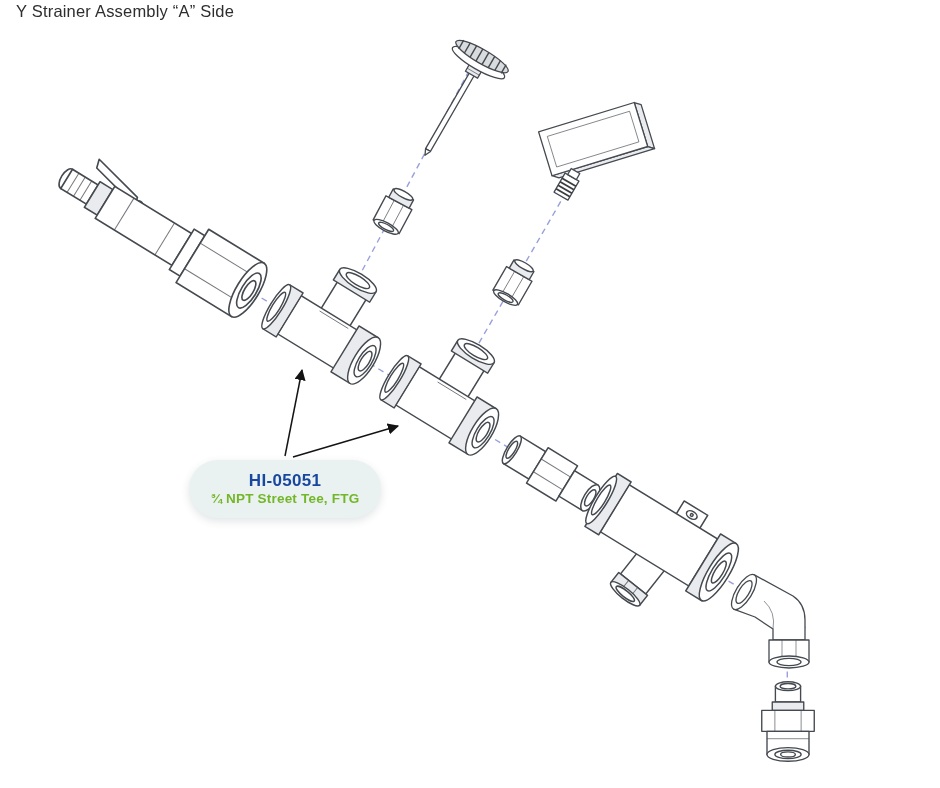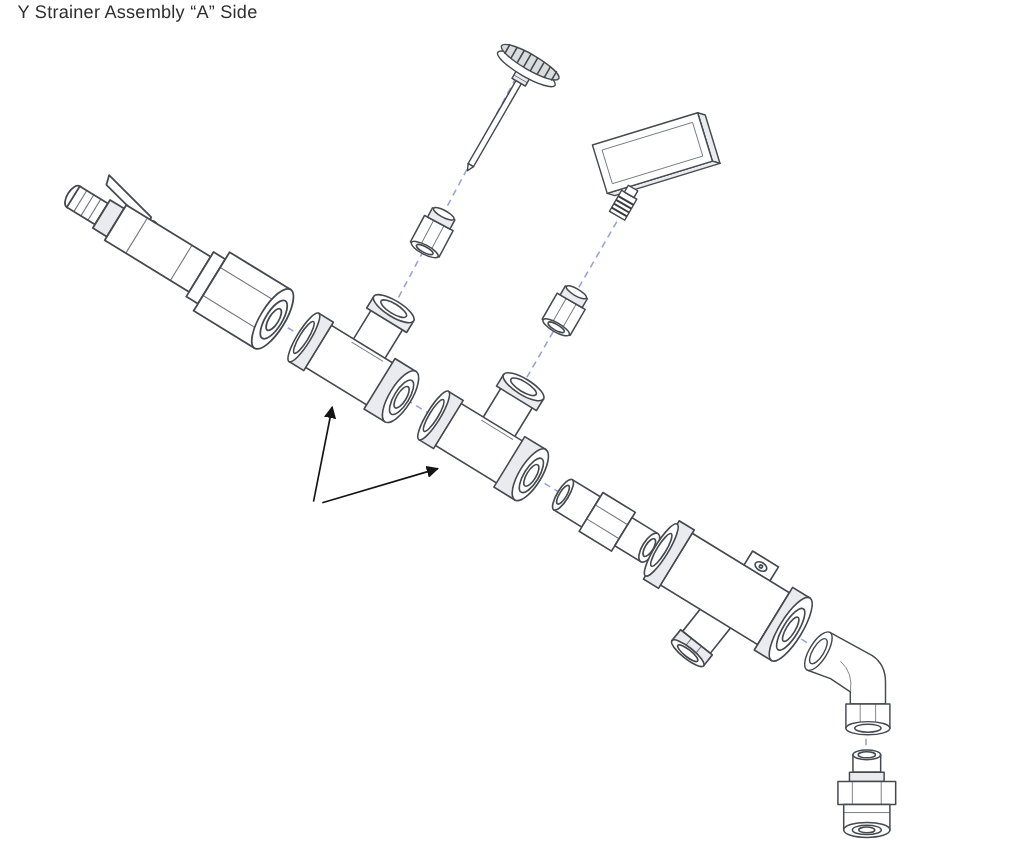--- a/index.html
+++ b/index.html
@@ -195,14 +195,18 @@
       <line class="thin" x1="-20" y1="14" x2="20" y2="14"></line>
       <ellipse class="outline" cx="0" cy="29" rx="20" ry="6.5"></ellipse>
       <ellipse class="outline" cx="0" cy="29" rx="12.5" ry="4"></ellipse>
       <ellipse class="outline" cx="0" cy="29" rx="7" ry="2.4"></ellipse>
     </g>
 
     <line class="arrowline" x1="285" y1="456" x2="302" y2="370" marker-end="url(#ah)"></line>
     <line class="arrowline" x1="293" y1="457" x2="398" y2="426" marker-end="url(#ah)"></line>
   </svg>
 
+  <div class="callout">
+    <div class="part-number">HI-05051</div>
+    <div class="part-description">¾ NPT Street Tee, FTG</div>
+  </div>
 
 </div>
 
 </body></html>

